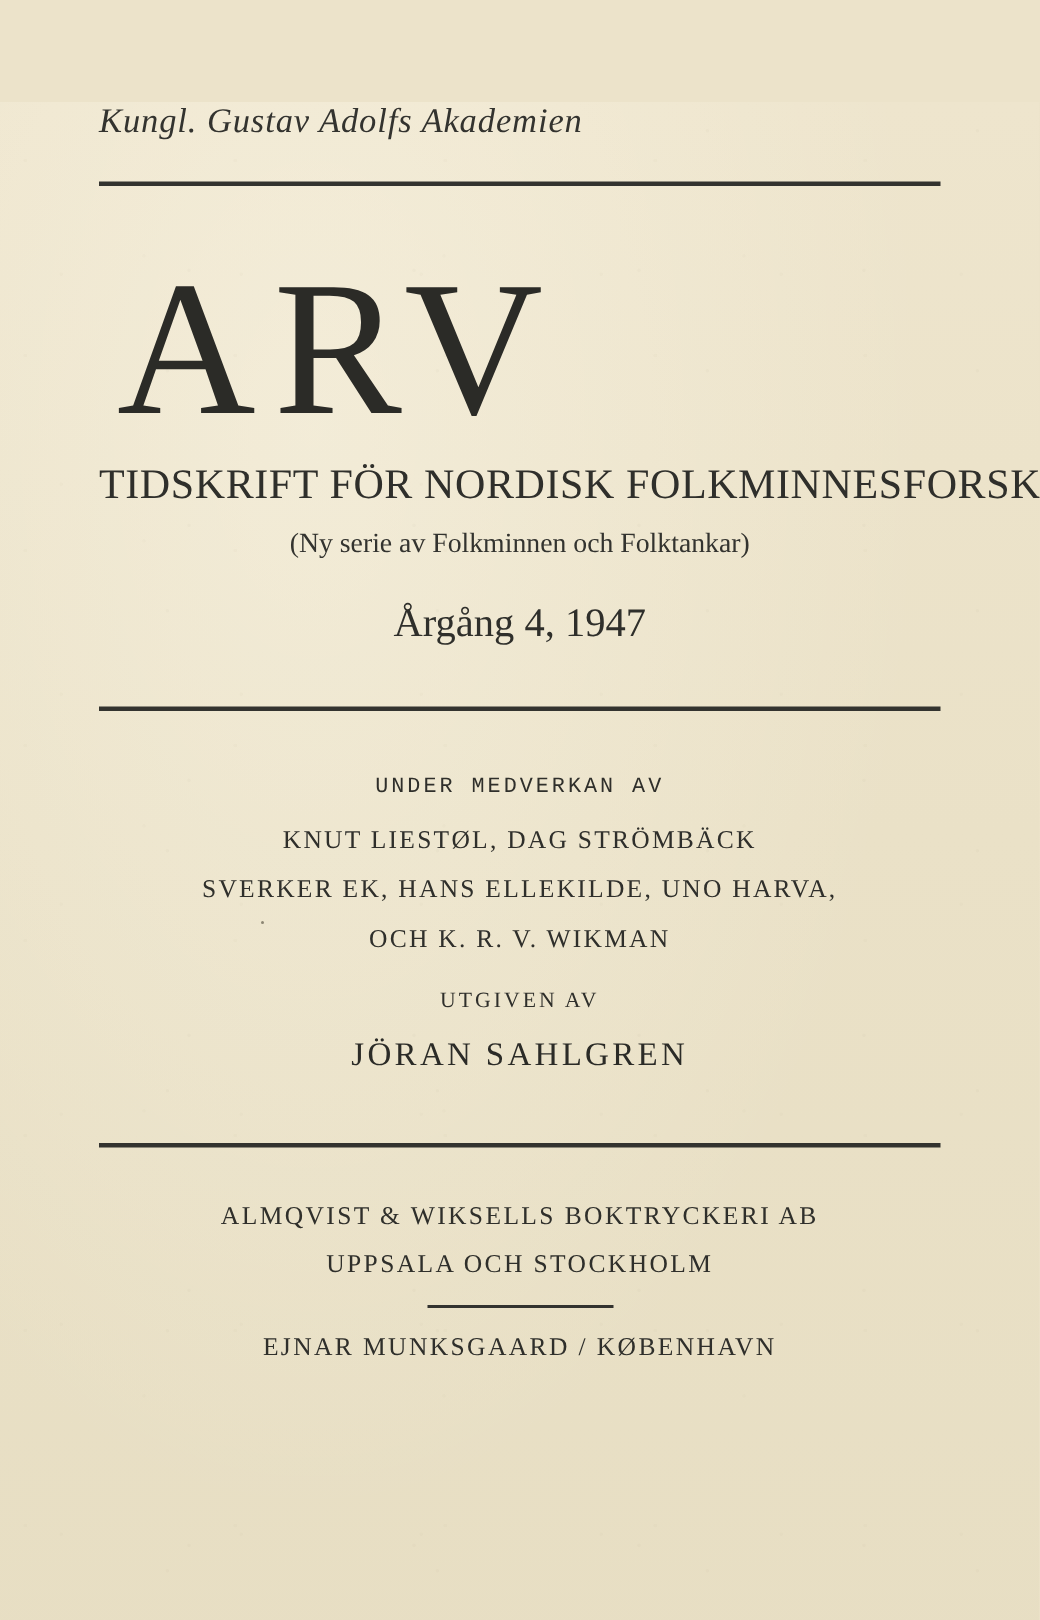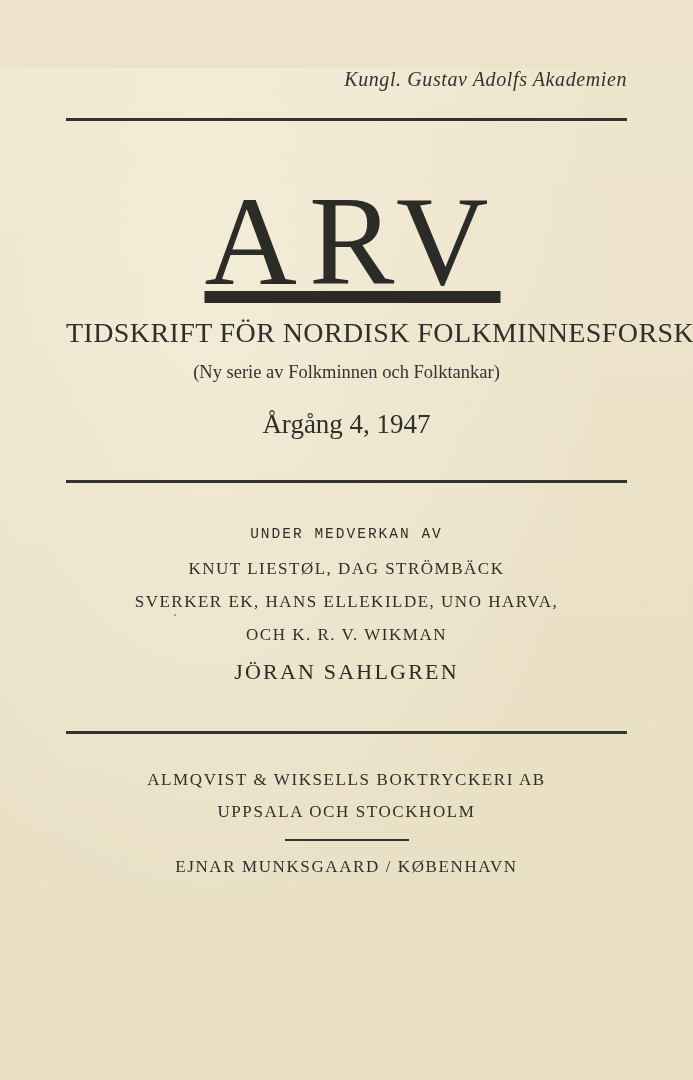--- a/index.html
+++ b/index.html
@@ -38,24 +38,24 @@
       radial-gradient(circle at 48% 54%, rgba(120,110,80,0.07) 0 1px, rgba(0,0,0,0) 1.4px);
     background-size: 140px 130px, 180px 160px, 150px 170px, 120px 140px, 200px 190px;
   }
   .content {
     position: relative;
     z-index: 2;
     padding: 0 66px;
   }
 
   .publisher-line {
-    text-align: right;
+    text-align: left;
     font-family: "Liberation Serif", serif;
     font-style: italic;
-    font-size: 20px;
+    font-size: 23px;
     letter-spacing: 0.6px;
     color: #33332f;
     margin-top: 68px;
   }
 
   .rule {
     height: 3px;
     background: #33332f;
     margin: 0;
   }
@@ -63,30 +63,29 @@
   .rule-mid { margin-top: 40px; }
   .rule-lower { margin-top: 46px; }
   .rule-short {
     height: 2px;
     background: #33332f;
     width: 124px;
     margin: 17px auto 0 auto;
   }
 
   .title {
-    text-align: center;
+    text-align: left;
     font-family: "Liberation Serif", serif;
     font-size: 128px;
     line-height: 1.0;
     letter-spacing: 12px;
     color: #2b2b27;
-    margin-top: 56px;
+    margin-top: 44px;
     text-indent: 12px;
     font-weight: normal;
-    text-decoration: underline;
   }
 
   .subtitle {
     text-align: center;
     font-size: 28px;
     letter-spacing: 0.4px;
     color: #2f2f2b;
     margin-top: 12px;
     white-space: nowrap;
   }
@@ -186,20 +185,21 @@
 
     <div class="rule rule-mid"></div>
 
     <div class="contrib">
       <div class="smallcaps contrib-head">UNDER MEDVERKAN AV</div>
 
       <div class="smallcaps contrib-name">KNUT LIESTØL, DAG STRÖMBÄCK</div>
       <div class="smallcaps contrib-name">SVERKER EK, HANS ELLEKILDE, UNO HARVA,</div>
       <div class="smallcaps contrib-name">OCH K. R. V. WIKMAN</div>
 
+      <div class="smallcaps utgiven">UTGIVEN AV</div>
       <div class="editor">JÖRAN SAHLGREN</div>
     </div>
 
     <div class="rule rule-lower"></div>
 
     <div class="imprint">
       <div class="imprint-line">ALMQVIST &amp; WIKSELLS BOKTRYCKERI AB</div>
       <div class="imprint-line">UPPSALA OCH STOCKHOLM</div>
       <div class="rule-short"></div>
       <div class="imprint-line last">EJNAR MUNKSGAARD / KØBENHAVN</div>

